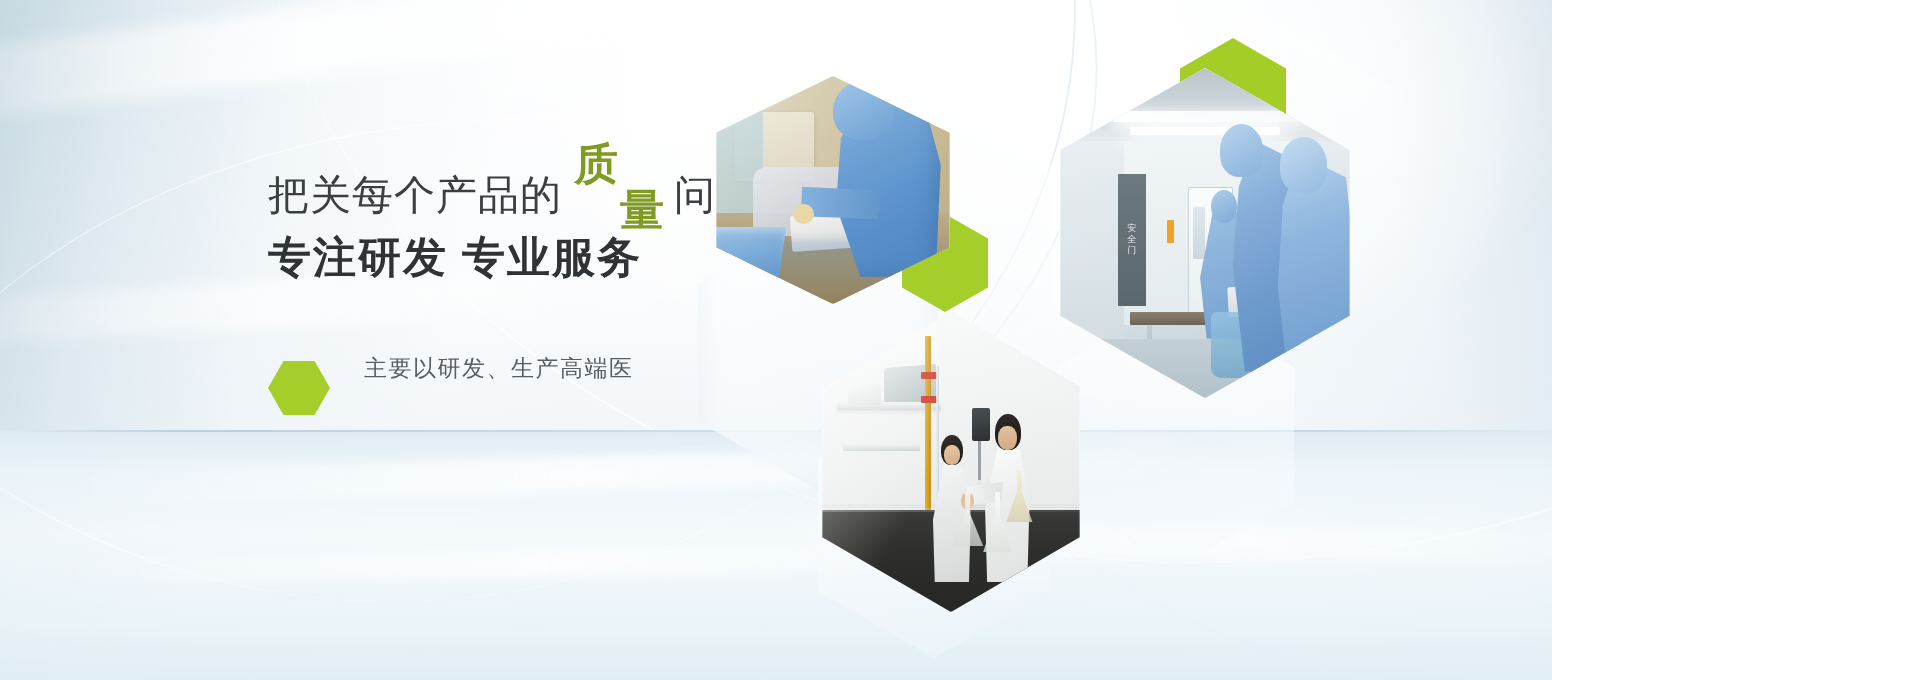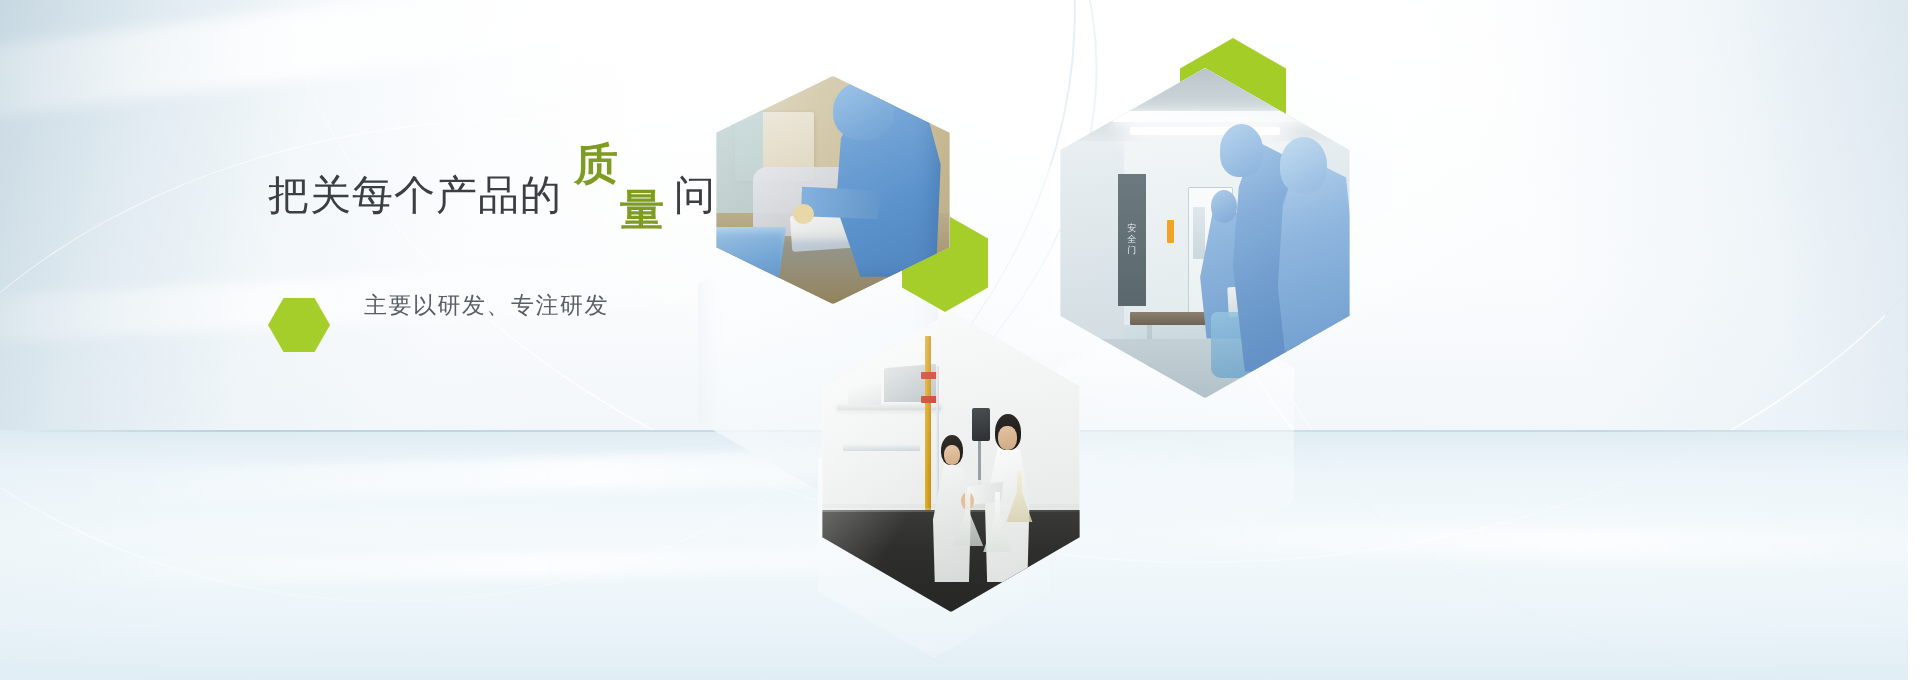--- a/index.html
+++ b/index.html
@@ -2,21 +2,21 @@
 <html><head>
 <meta charset="utf-8">
 <style>
   html,body{margin:0;padding:0;}
   body{
     width:1920px;height:680px;overflow:hidden;
     font-family:"Liberation Sans","DejaVu Sans",sans-serif;
     background:#ffffff;
   }
   .banner{
-    position:relative;width:1908px;height:680px;overflow:hidden;
+    position:relative;width:1552px;height:680px;overflow:hidden;
     background:
       linear-gradient(180deg,#ffffff 0%,#fbfcfd 40%,#f3f7fa 62%,#eef4f8 78%,#e9f1f6 100%);
   }
 
   
   .bg-layer{position:absolute;inset:0;pointer-events:none;}
 
   .bg-leftwash{
     position:absolute;left:0;top:0;width:560px;height:680px;
     background:linear-gradient(105deg,
@@ -345,25 +345,26 @@
 
   <div class="textblock">
 
     <div class="headline-1">
       <span class="plain">把关每个产品的</span>
       <span class="hl-accent up">质</span>
       <span class="hl-accent down">量</span>
       <span class="plain">问题</span>
     </div>
 
+    <div class="headline-2">专注研发 专业服务</div>
 
     <div class="subrow">
       <div class="hexbullet"></div>
       <div class="subtext">
-        <div>主要以研发、专注研发</div>
+        <div>主要以研发、生产高端医</div>
       </div>
     </div>
 
   </div>
 
   <div class="hexwrap">
 
     <div class="hex hex-ghost-b"></div>
     <div class="hex hex-ghost-e"></div>
     <div class="hex hex-ghost-a"></div>

